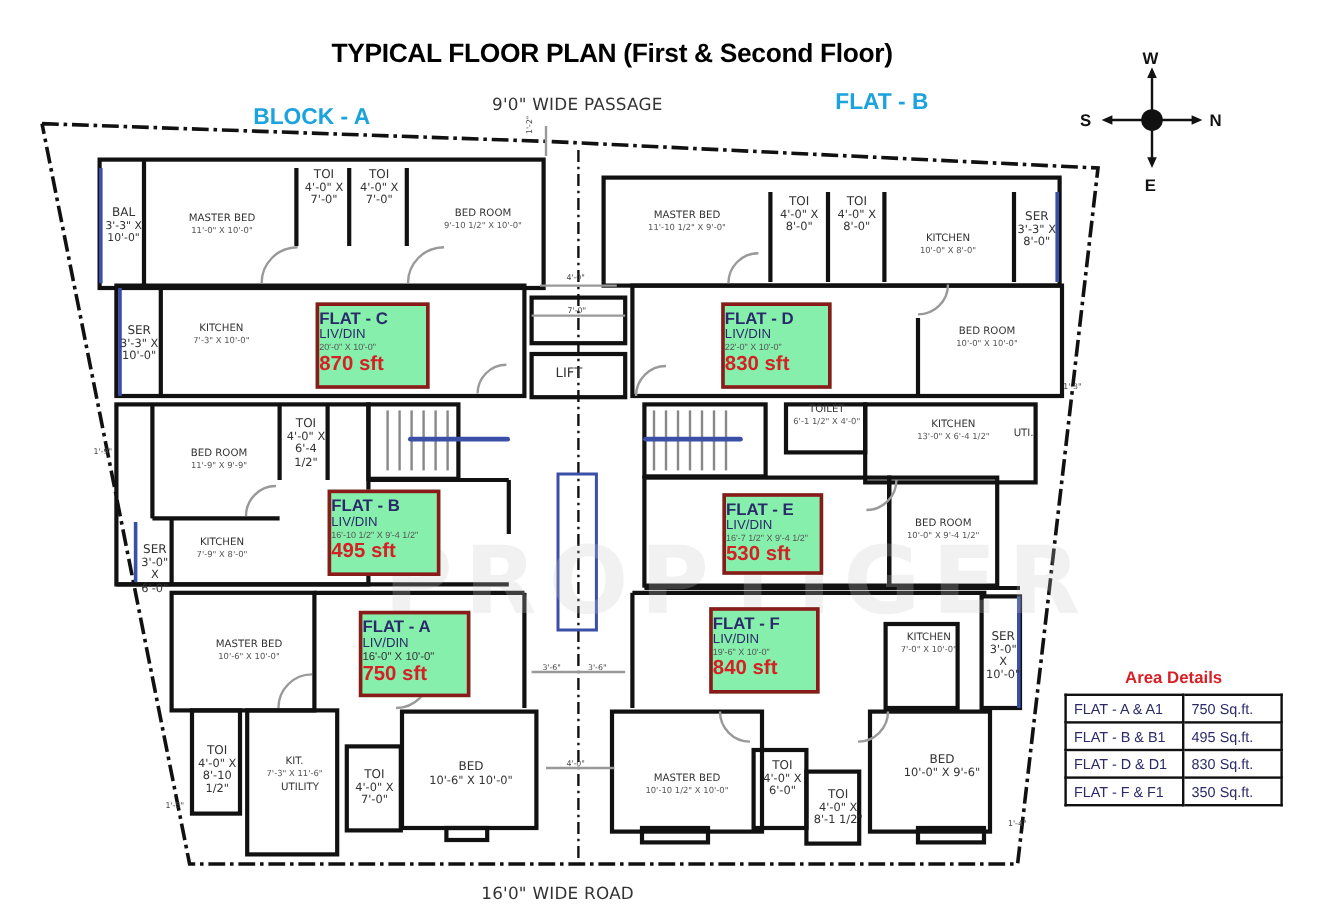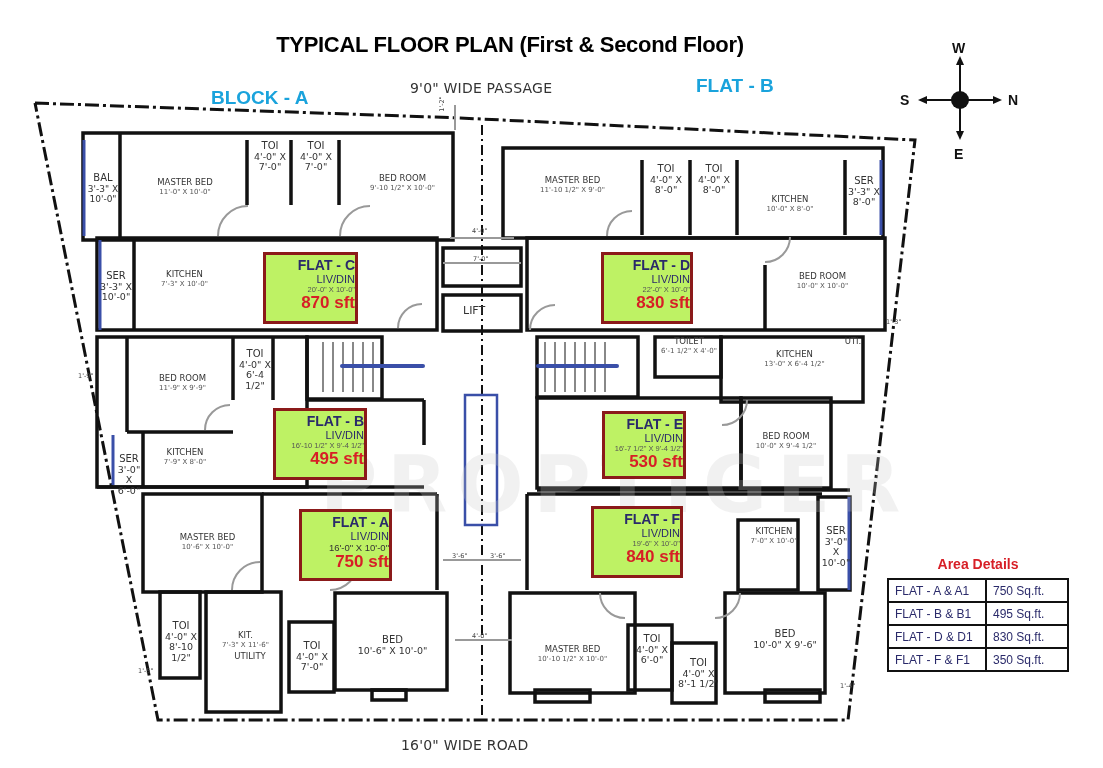--- a/index.html
+++ b/index.html
@@ -7,21 +7,21 @@
   .abs { position:absolute; }
   .title { left:0; width:1020px; top:32px; text-align:center; color:#000000; font-weight:bold; font-size:22px; letter-spacing:-0.3px; font-family:"Liberation Sans", sans-serif; }
   .block-label { color:#1aa3dc; font-weight:bold; font-size:19px; }
   .street { color:#333; font-size:14px; font-family:"DejaVu Sans", sans-serif; letter-spacing:0.2px; }
   svg.plan { position:absolute; left:0; top:0; }
   .room { position:absolute; text-align:center; color:#333; font-family:"DejaVu Sans", sans-serif; line-height:1.15; }
   .room .n { font-size:8.5px; }
   .room .d { font-size:7px; color:#555; }
   .room.big .n { font-size:10px; }
   .room.big .d { font-size:9.5px; color:#333; }
-  .flatbox { position:absolute; background:#bef264; border:3px solid #8b1a1a; text-align:right; box-sizing:border-box; }
+  .flatbox { position:absolute; background:#86efac; border:3px solid #8b1a1a; text-align:left; box-sizing:border-box; }
   .flatbox .fn { color:#2a2a6a; font-weight:bold; font-size:14px; margin-top:2px; }
   .flatbox .fl { color:#2a2a6a; font-size:11px; }
   .flatbox .fd { color:#555; font-size:7.5px; }
   .flatbox .fa { color:#d71f26; font-weight:bold; font-size:17px; line-height:1.1; }
   .compass { position:absolute; }
   .compass span { position:absolute; font-weight:bold; font-size:14px; color:#111; }
   .area-title { left:888px; top:556px; width:180px; text-align:center; color:#d71f26; font-weight:bold; font-size:14px; }
   table.area { position:absolute; left:887px; top:578px; border-collapse:collapse; border:2px solid #111; }
   table.area td { border:2px solid #111; color:#2a2a6a; font-size:12px; height:21px; padding:0 6px; font-family:"Liberation Sans", sans-serif; }
   table.area td.f { width:84px; }
@@ -277,21 +277,21 @@
   </div>
 
 <div class="room" style="left:657px;top:337px;width:64px;">
     <div class="n">TOILET</div>
     <div class="d">6'-1 1/2" X 4'-0"</div>
   </div>
 <div class="room" style="left:752px;top:350px;width:85px;">
     <div class="n">KITCHEN</div>
     <div class="d">13'-0" X 6'-4 1/2"</div>
   </div>
-<div class="room" style="left:841px;top:337px;width:24px;">
+<div class="room" style="left:841px;top:357px;width:24px;">
     <div class="n">UTI.</div>
   </div>
 <div class="room" style="left:745px;top:432px;width:82px;">
     <div class="n">BED ROOM</div>
     <div class="d">10'-0" X 9'-4 1/2"</div>
   </div>
 <div class="flatbox" style="left:602px;top:411px;width:84px;height:68px;">
     <div class="fn">FLAT - E</div>
     <div class="fl">LIV/DIN</div>
     <div class="fd">16'-7 1/2" X 9'-4 1/2"</div>

